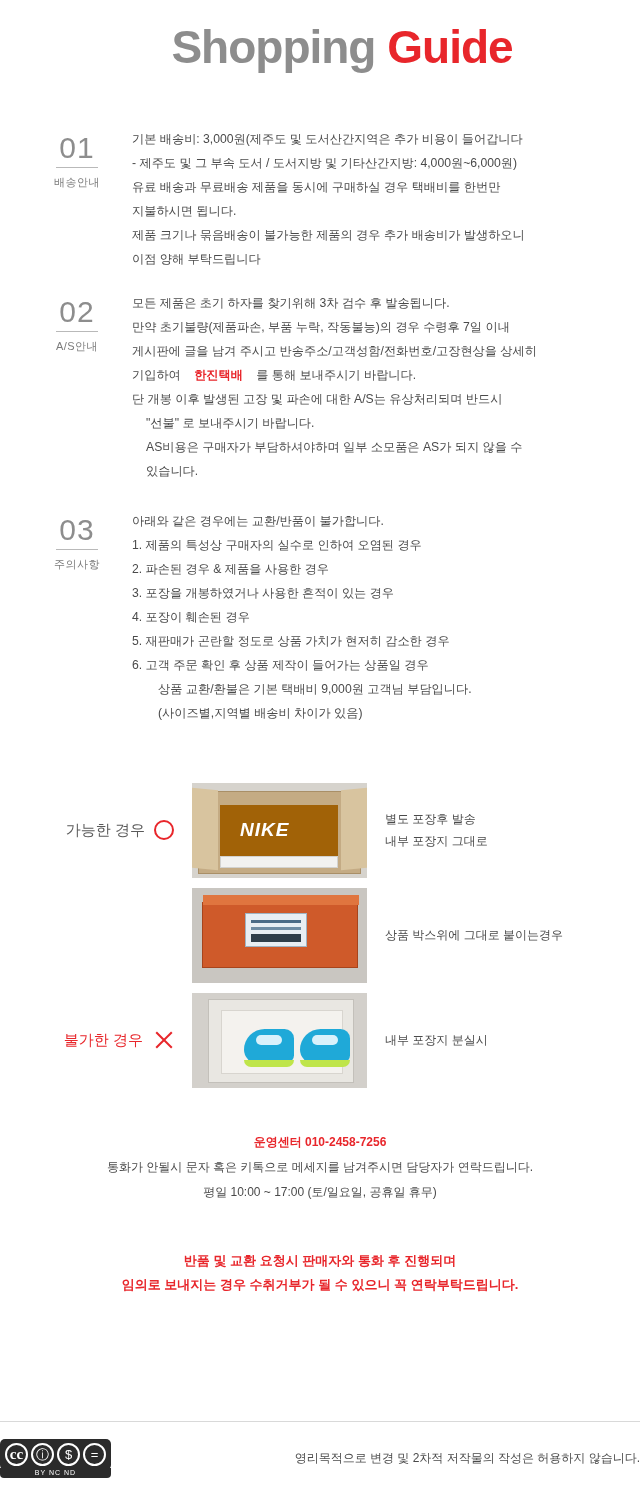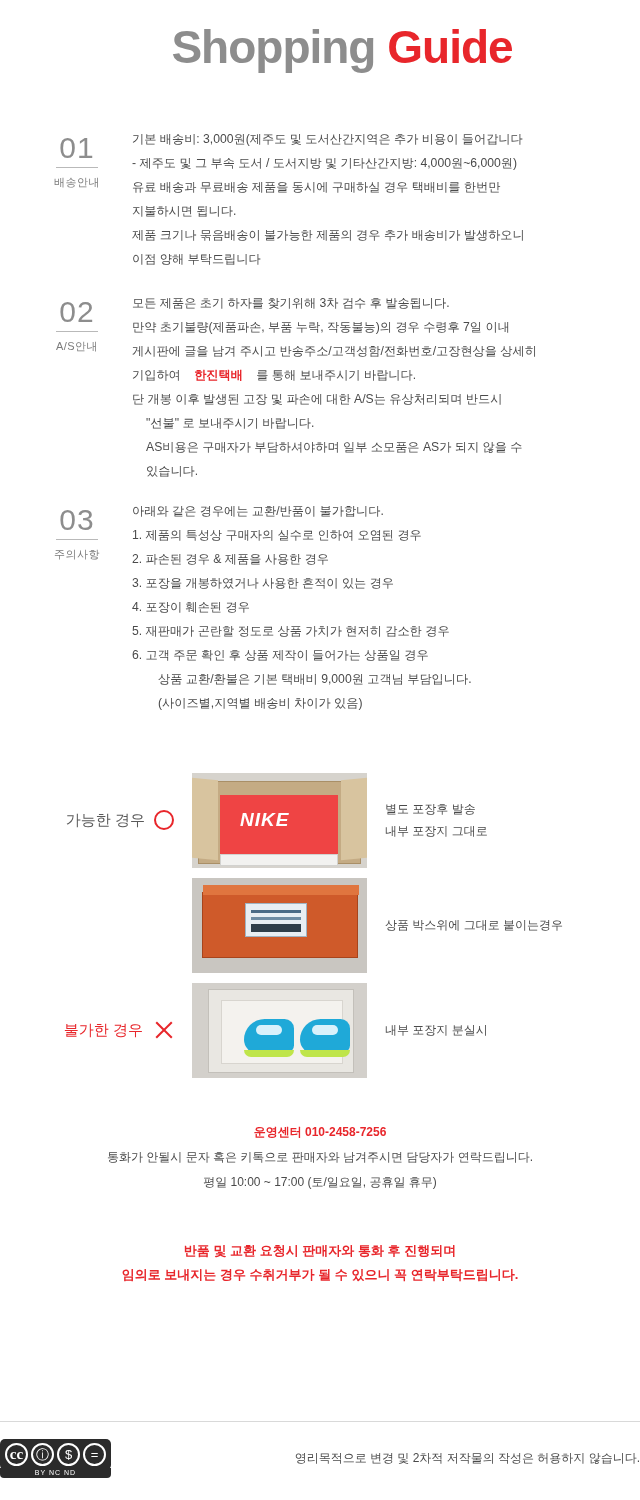--- a/index.html
+++ b/index.html
@@ -72,21 +72,21 @@
   .sec-body .indent2 { padding-left: 26px; }
   .hl-box {
     display: inline-block;
     color: #e8262b;
     font-weight: bold;
     padding: 0 10px;
   }
 
   
   .sec-1 { margin-bottom: 18px; }
-  .sec-2 { margin-bottom: 14px; }
+  .sec-2 { margin-bottom: 24px; }
   .sec-3 { margin-bottom: 0; }
 
   
   .examples {
     margin-top: 58px;
   }
   .example-row {
     display: flex;
     align-items: center;
     padding: 0 24px;
@@ -149,22 +149,22 @@
   }
   .ph1 .flapL {
     position: absolute; left: 0px; top: 6px; width: 26px; height: 80px;
     background: #d8c49f; transform: skewY(6deg);
   }
   .ph1 .flapR {
     position: absolute; right: 0px; top: 6px; width: 26px; height: 80px;
     background: #d8c49f; transform: skewY(-6deg);
   }
   .ph1 .shoebox {
-    position: absolute; left: 28px; top: 22px; width: 118px; height: 60px;
-    background: #ef4444;
+    position: absolute; left: 28px; top: 22px; width: 118px; height: 52px;
+    background: #a16207;
     box-shadow: 0 3px 0 #b8181a;
   }
   .ph1 .shoebox .lid {
     position: absolute; left: 0; bottom: -11px; width: 118px; height: 12px;
     background: #f2f2f0;
     border: 1px solid #d2d2cf;
   }
   .ph1 .swoosh {
     position: absolute; left: 20px; top: 14px;
     color: #ffffff; font-size: 19px; font-weight: bold;
@@ -425,21 +425,21 @@
       </div>
     </div>
     <div class="ex-caption">
       <div>내부 포장지 분실시</div>
     </div>
   </div>
 </div>
 
 <div class="contact">
   <div class="center-line">운영센터 010-2458-7256</div>
-  <div>통화가 안될시 문자 혹은 키톡으로 판매자와 남겨주시면 담당자가 연락드립니다.</div>
+  <div>통화가 안될시 문자 혹은 키톡으로 메세지를 남겨주시면 담당자가 연락드립니다.</div>
   <div>평일 10:00 ~ 17:00 (토/일요일, 공휴일 휴무)</div>
 </div>
 
 <div class="notice">
   <div>반품 및 교환 요청시 판매자와 통화 후 진행되며</div>
   <div>임의로 보내지는 경우 수취거부가 될 수 있으니 꼭 연락부탁드립니다.</div>
 </div>
 
 <div class="rule"></div>
 <div class="footer">

